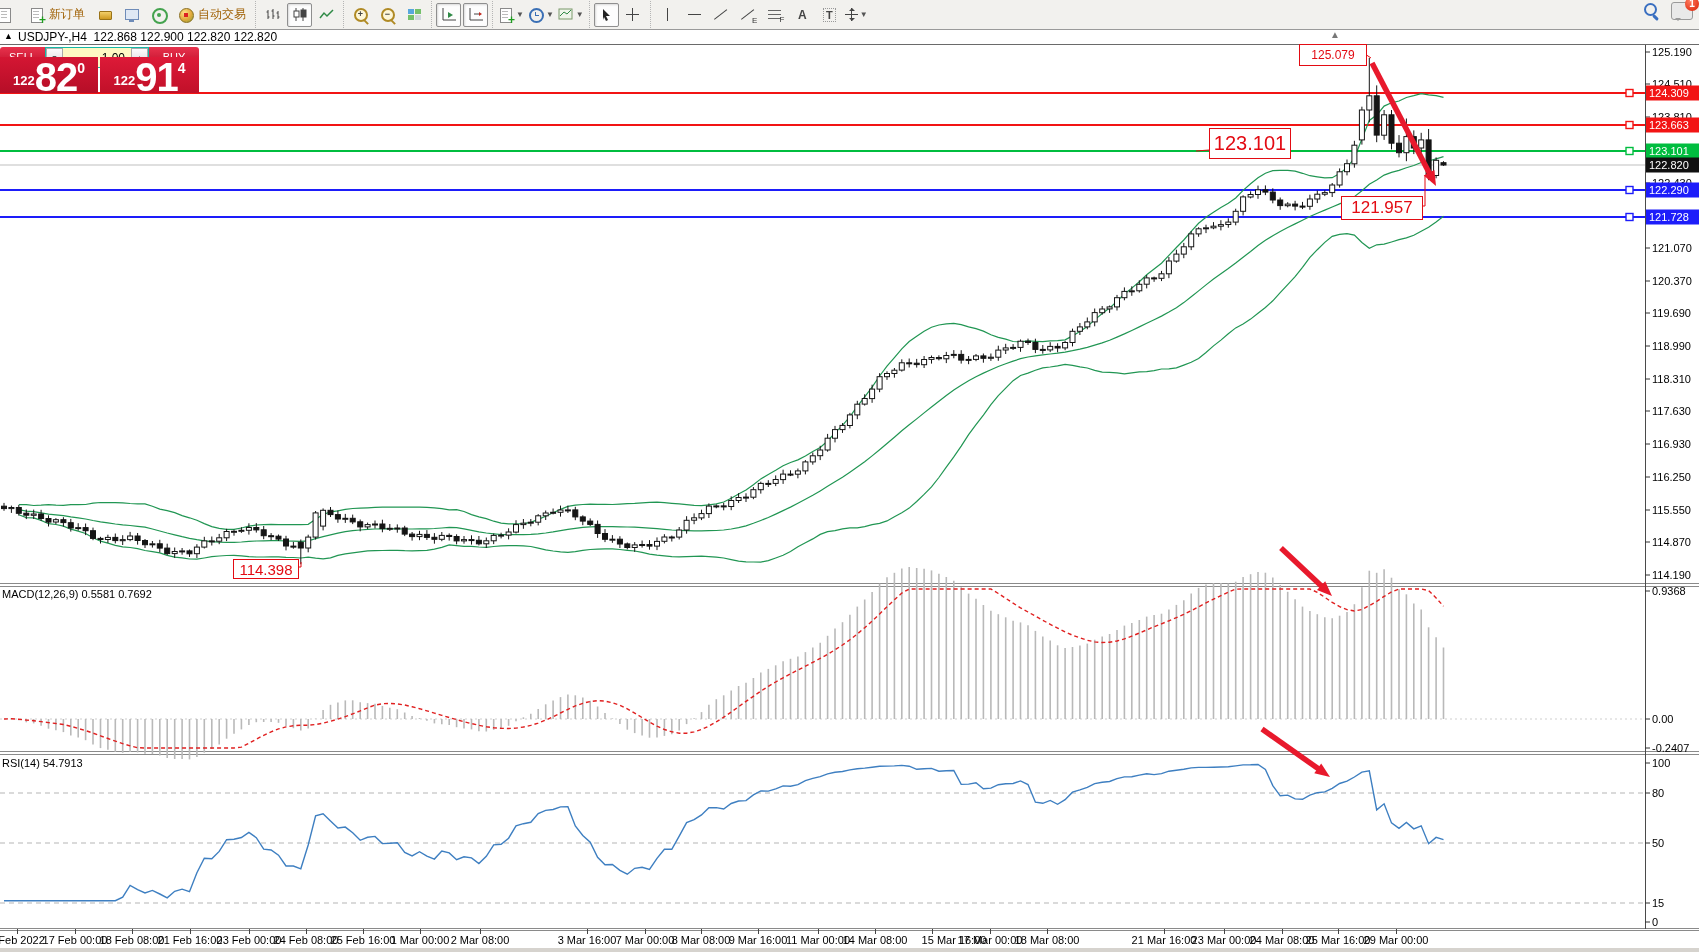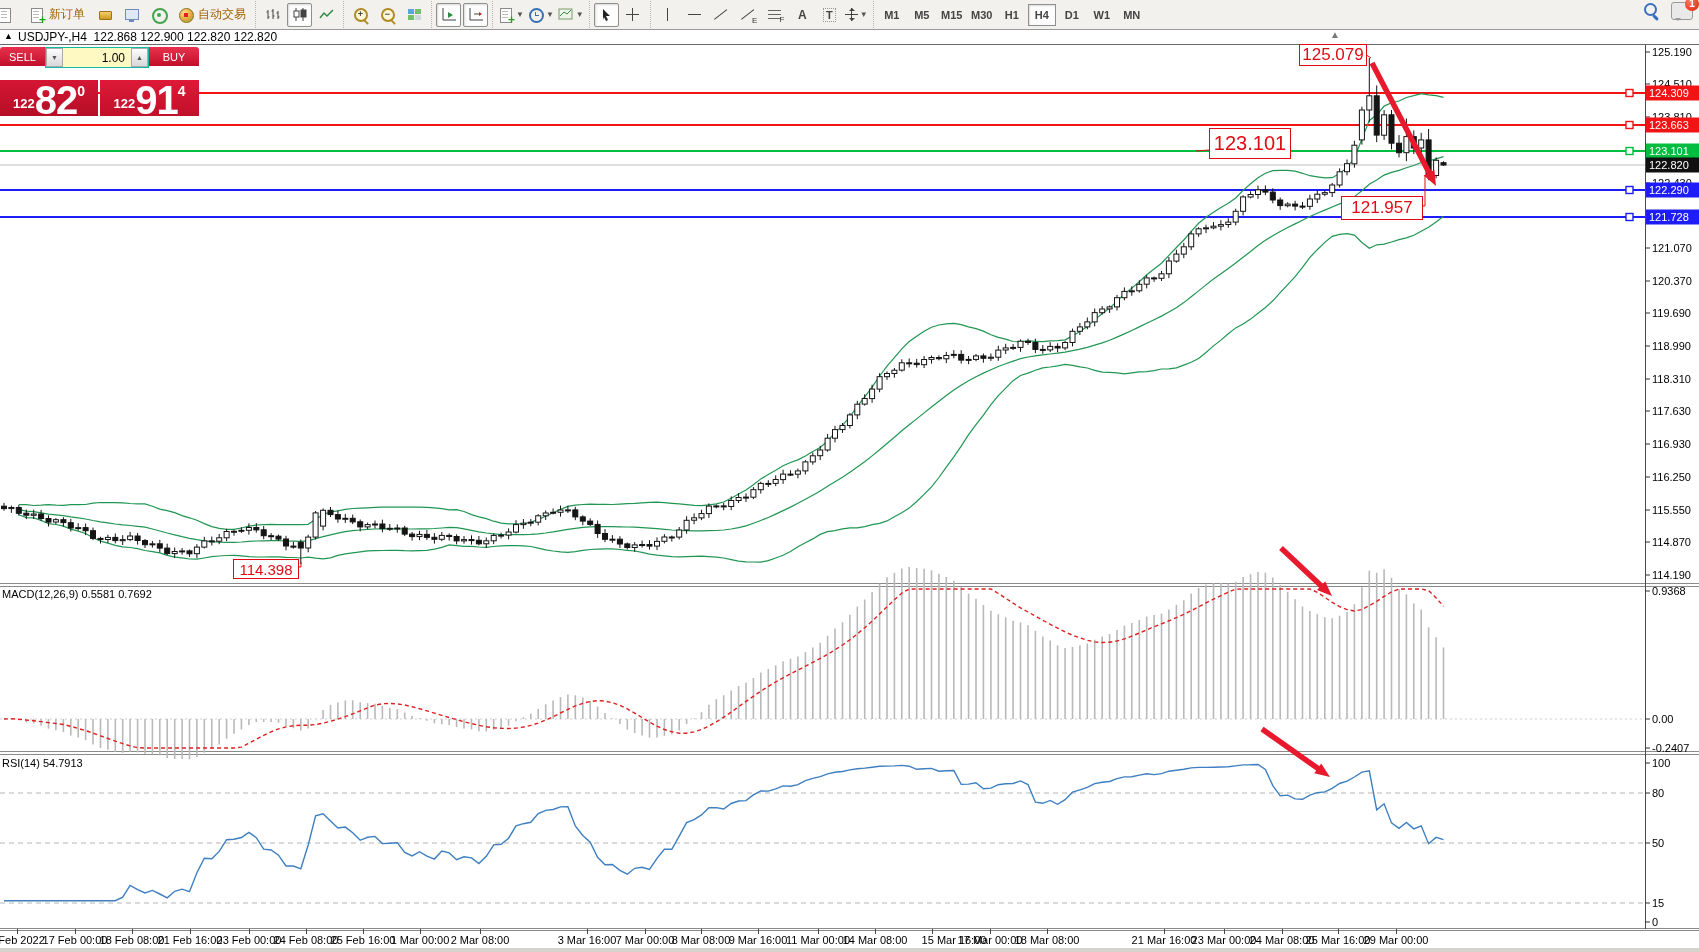--- a/index.html
+++ b/index.html
@@ -76,21 +76,21 @@
   
   #tradePanel{position:absolute;left:0;top:47px;width:199px;height:54px;z-index:35;}
   .tp-row1{position:absolute;left:0;top:0;width:199px;height:30px;display:flex;}
   .tp-sell-btn,.tp-buy-btn{width:45px;height:19px;background:linear-gradient(#e8324d,#c00f2a);color:#fff;
       font-size:11px;display:flex;align-items:center;justify-content:center;border-radius:3px 0 0 0;}
   .tp-buy-btn{width:50px;border-radius:0 3px 0 0;}
   .tp-spin{flex:1;height:19px;background:#fef9c3;border:1px solid #14b8a6;display:flex;align-items:stretch;}
   .spin-btn{width:15px;background:linear-gradient(#fdfdfd,#d8d8d8);border:1px solid #aaa;color:#555;
       font-size:7px;display:flex;align-items:center;justify-content:center;}
   .spin-val{flex:1;font-size:12px;color:#000;display:flex;align-items:center;justify-content:flex-end;padding-right:6px;}
-  .tp-row2{position:absolute;left:0;top:33px;width:199px;height:35px;display:flex;border-radius:17px;}
+  .tp-row2{position:absolute;left:0;top:10px;width:199px;height:35px;display:flex;border-radius:17px;}
   .tp-big{width:98px;height:35px;background:linear-gradient(#d41633,#b60e27);color:#fff;display:flex;
           align-items:flex-end;justify-content:center;padding-bottom:1px;}
   .tp-big.buy{margin-left:2px;width:99px;background:linear-gradient(#dd1a38,#c11029);}
   .tp-big .sm{font-size:13px;font-weight:bold;line-height:22px;}
   .tp-big .lg{font-size:40px;font-weight:bold;line-height:30px;letter-spacing:-1px;}
   .tp-big .sup{font-size:14px;font-weight:bold;line-height:30px;vertical-align:top;position:relative;top:-9px;}
   
   #chartSvg{position:absolute;left:0;top:0;z-index:5;}
   .ptick{position:absolute;left:1652px;font-size:11px;color:#000;transform:translateY(-50%);z-index:6;}
   .pbadge{position:absolute;left:1646px;width:52px;height:15px;font-size:11px;color:#fff;line-height:15px;
@@ -261,31 +261,20 @@
           <span class="letterT">T</span>
         </div>
       <div class="tbtn">
           <span class="fourway">
             <i class="up"></i>
             <i class="dn"></i>
           </span>
           <span class="caret">▼</span>
         </div>
     </div>
-    <div class="tgroup" id="tfGroup">
-        <div class="tf">M1</div>
-        <div class="tf">M5</div>
-        <div class="tf">M15</div>
-        <div class="tf">M30</div>
-        <div class="tf">H1</div>
-        <div class="tf active">H4</div>
-        <div class="tf">D1</div>
-        <div class="tf">W1</div>
-        <div class="tf">MN</div>
-      </div>
   </div>
   <div id="tb-right">
     <span class="search"></span>
     <span class="chat">
       <span class="badge1">1</span>
     </span>
   </div>
 
   <svg id="chartSvg" width="1699" height="952">
       <rect x="0" y="30" width="1699" height="922" fill="#fff"></rect>
@@ -1042,18 +1031,18 @@
       <div class="tlabel" style="left: 818px;">11 Mar 00:00</div>
       <div class="tlabel" style="left: 875px;">14 Mar 08:00</div>
       <div class="tlabel" style="left: 954px;">15 Mar 16:00</div>
       <div class="tlabel" style="left: 990px;">17 Mar 00:00</div>
       <div class="tlabel" style="left: 1047px;">18 Mar 08:00</div>
       <div class="tlabel" style="left: 1164px;">21 Mar 16:00</div>
       <div class="tlabel" style="left: 1224px;">23 Mar 00:00</div>
       <div class="tlabel" style="left: 1282px;">24 Mar 08:00</div>
       <div class="tlabel" style="left: 1338px;">25 Mar 16:00</div>
       <div class="tlabel" style="left: 1396px;">29 Mar 00:00</div>
-      <div class="ann" style="left: 1299px; top: 44px; width: 66px; height: 20px; font-size: 17px;">125.079</div>
+      <div class="ann" style="left: 1299px; top: 44px; width: 66px; height: 20px; font-size: 12px;">125.079</div>
       <div class="ann" style="left: 1209px; top: 128px; width: 80px; height: 29px; font-size: 20px;">123.101</div>
       <div class="ann" style="left: 1341px; top: 196px; width: 80px; height: 22px; font-size: 17px;">121.957</div>
       <div class="ann" style="left: 233px; top: 559px; width: 64px; height: 18px; font-size: 15px;">114.398</div>
     </div>
 </div>
 
 </body></html>

